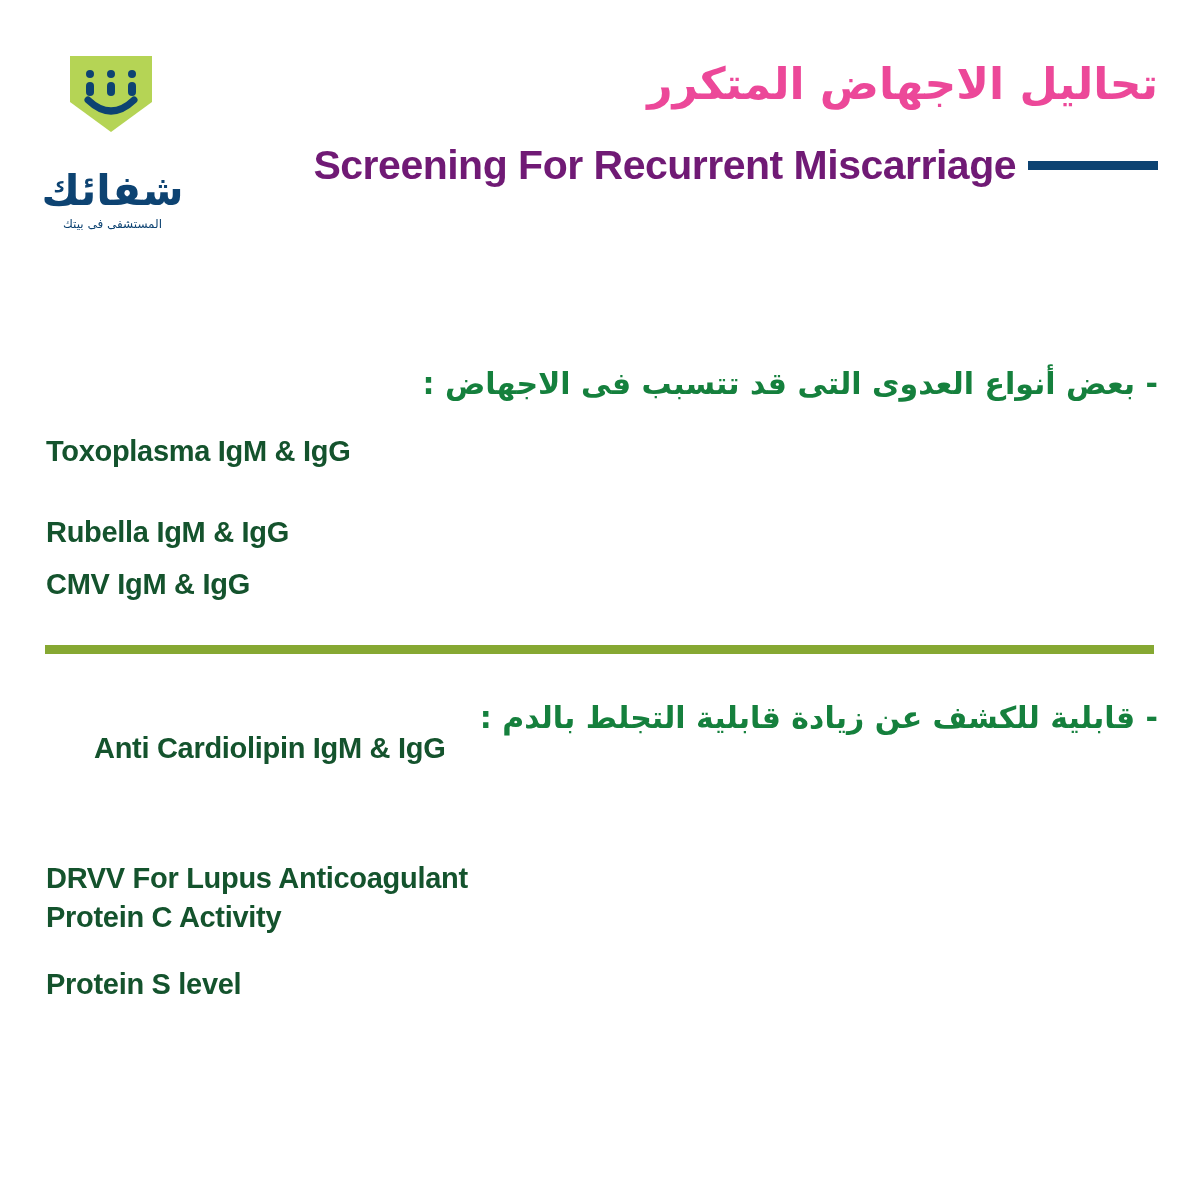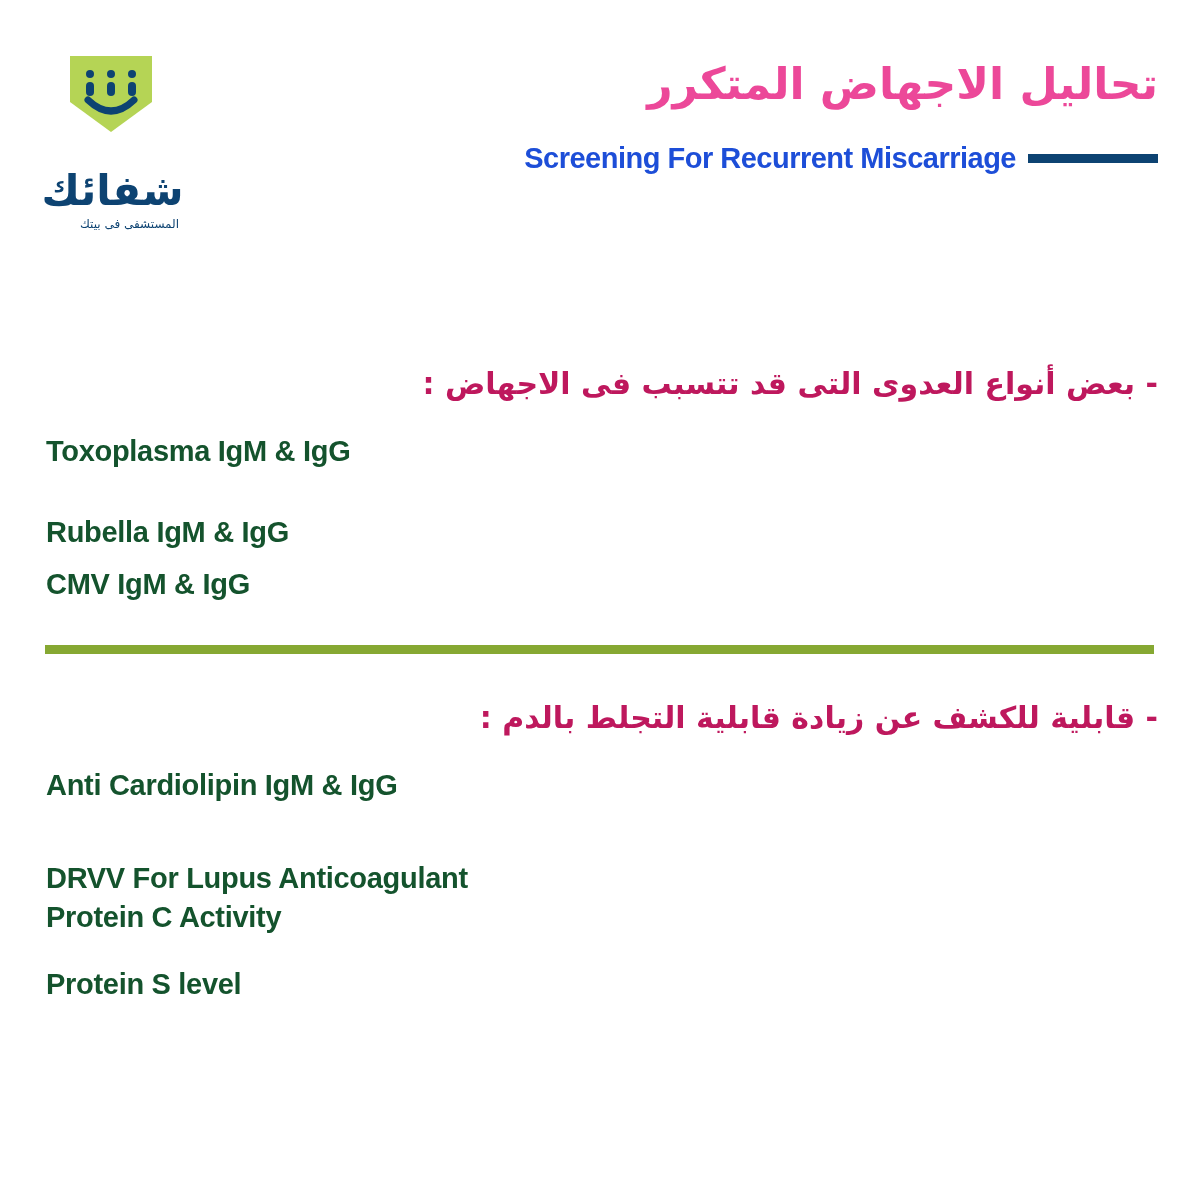--- a/index.html
+++ b/index.html
@@ -2,29 +2,29 @@
 <html><head>
 <meta charset="utf-8">
 <style>
   html, body { margin:0; padding:0; }
   body { width:1200px; height:1200px; background:#ffffff; position:relative; overflow:hidden;
          font-family:"Liberation Sans", sans-serif; color:#0d4372; }
   .logo { position:absolute; left:40px; top:52px; width:145px; }
   .shield { position:absolute; left:28px; top:2px; }
   .logo-name { position:absolute; left:0; top:118px; width:145px; text-align:center;
                font-family:"DejaVu Sans", sans-serif; font-weight:bold; font-size:42px; color:#0d4372; line-height:1; }
-  .logo-tag { position:absolute; left:17px; top:165px; width:145px; text-align:center;
+  .logo-tag { position:absolute; left:0; top:165px; width:145px; text-align:center;
               font-family:"DejaVu Sans", sans-serif; font-size:12px; color:#0d4372; }
   .title-ar { position:absolute; right:42px; top:58px; direction:rtl;
               font-family:"DejaVu Sans", sans-serif; font-weight:bold; font-size:44px; color:#ec4899; letter-spacing:2px; white-space:nowrap; }
   .subtitle-row { position:absolute; right:42px; top:142px; display:flex; align-items:center; direction:ltr; }
-  .subtitle-en { font-family:"Liberation Sans", sans-serif; font-weight:bold; font-size:29px; color:#1d4ed8; letter-spacing:-0.5px; }
+  .subtitle-en { font-family:"Liberation Sans", sans-serif; font-weight:bold; font-size:41px; color:#701a75; letter-spacing:-0.5px; }
   .subtitle-bar { width:130px; height:9px; background:#0d4372; margin-left:12px; }
   .section-head { position:absolute; right:42px; direction:rtl; font-family:"DejaVu Sans", sans-serif;
-                  font-weight:bold; font-size:30px; color:#be185d; white-space:nowrap; }
+                  font-weight:bold; font-size:30px; color:#15803d; white-space:nowrap; }
   .item { position:absolute; left:46px; font-family:"Liberation Sans", sans-serif; font-weight:bold;
           font-size:29px; color:#14532d; white-space:nowrap; letter-spacing:-0.3px; }
   .divider { position:absolute; left:45px; width:1109px; height:9px; background:#86a832; top:645px; }
 </style>
 </head>
 <body>
 
 <div class="logo">
   <svg class="shield" width="86" height="80" viewBox="0 0 86 80">
     <path d="M2 2 H84 V48 L43 78 L2 48 Z" fill="#b5d455"></path>
@@ -47,16 +47,16 @@
 </div>
 
 <div class="section-head" style="top:366px;">- بعض أنواع العدوى التى قد تتسبب فى الاجهاض :</div>
 <div class="item" style="top:435px;">Toxoplasma IgM &amp; IgG</div>
 <div class="item" style="top:516px;">Rubella IgM &amp; IgG</div>
 <div class="item" style="top:568px;">CMV IgM &amp; IgG</div>
 
 <div class="divider"></div>
 
 <div class="section-head" style="top:700px;">- قابلية للكشف عن زيادة قابلية التجلط بالدم :</div>
-<div class="item" style="top:769px;">Anti Cardiolipin IgM &amp; IgG</div>
+<div class="item" style="top:732px;margin-left:48px;">Anti Cardiolipin IgM &amp; IgG</div>
 <div class="item" style="top:862px;">DRVV For Lupus Anticoagulant</div>
 <div class="item" style="top:901px;">Protein C Activity</div>
 <div class="item" style="top:968px;">Protein S level</div>
 
 </body></html>

